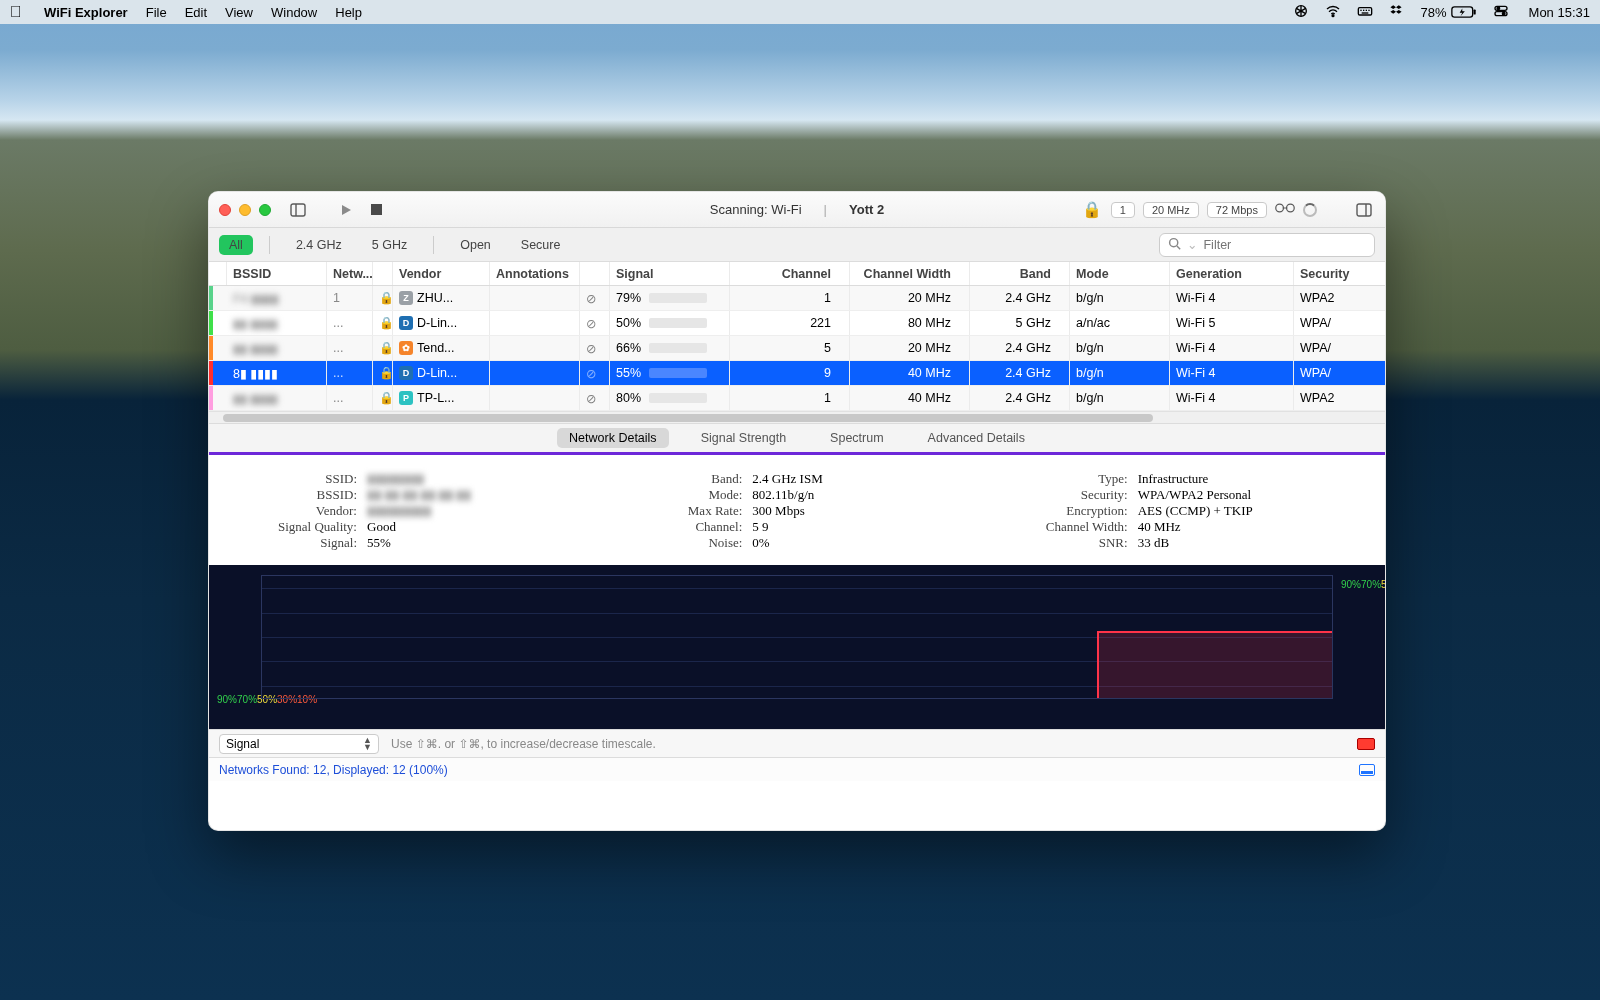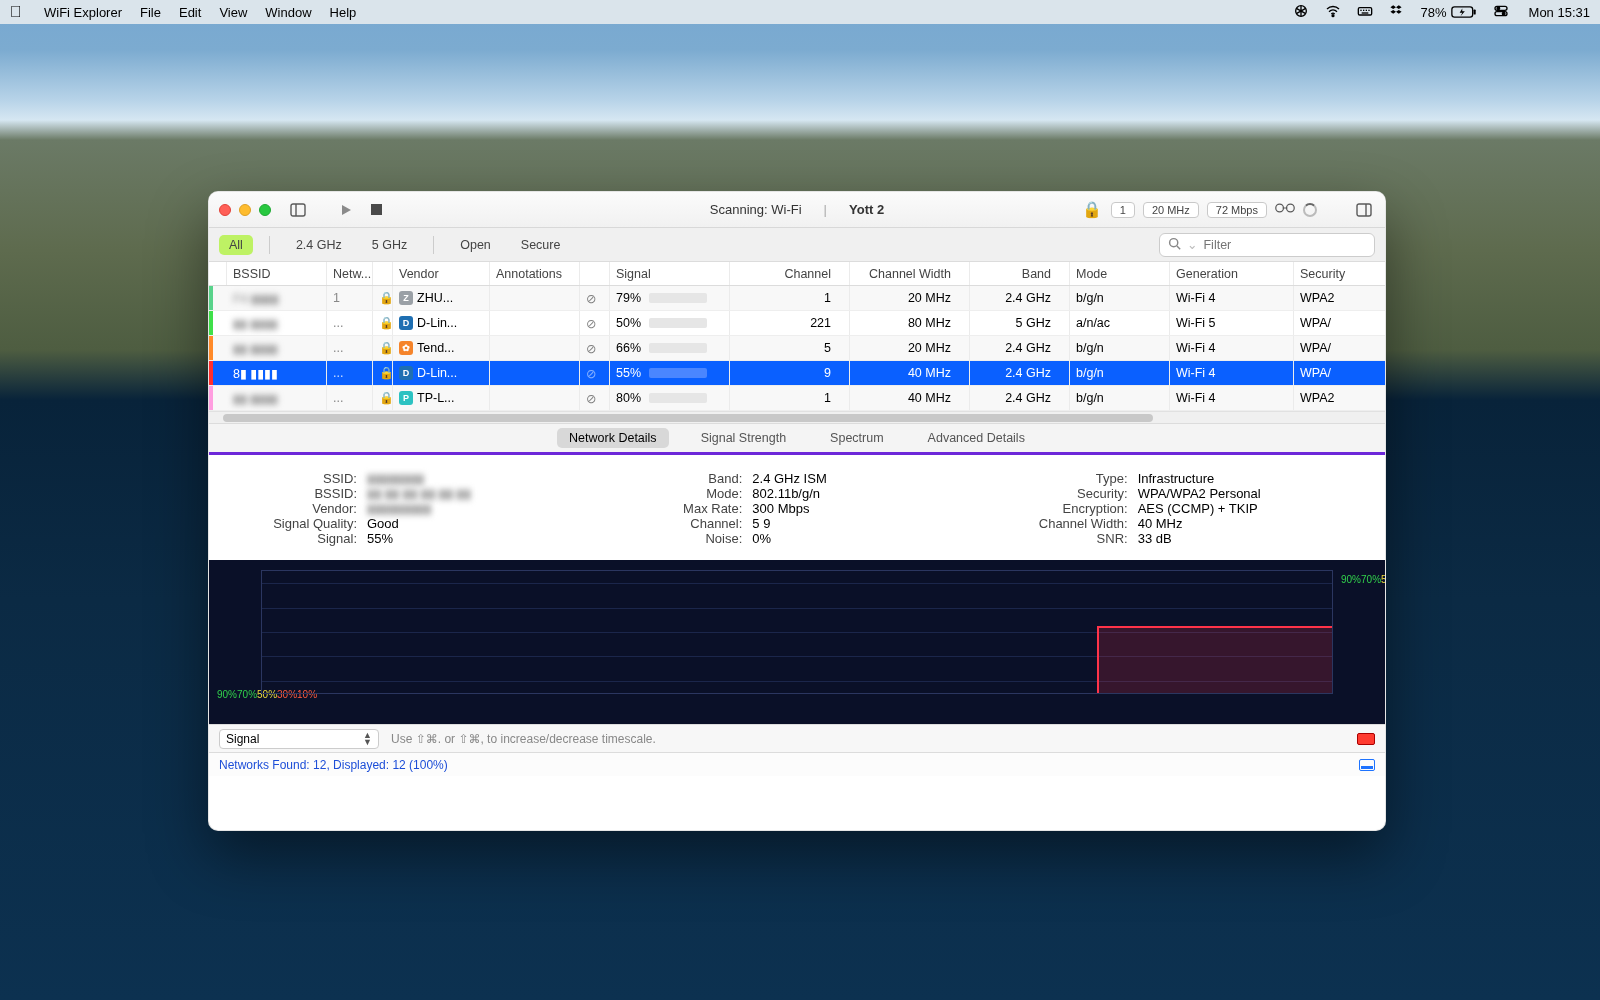--- a/index.html
+++ b/index.html
@@ -14,21 +14,21 @@
   .menubar {
     height: 24px; width: 100%;
     background: rgba(235,238,240,0.85);
     backdrop-filter: blur(6px);
     display:flex; align-items:center;
     font-size:13px; color:#000;
     padding: 0 10px;
   }
   .menubar .left { display:flex; align-items:center; gap:18px; }
   .menubar .left .apple { font-size:16px; margin-right:4px;}
-  .menubar .app-name { font-weight:400; }
+  .menubar .app-name { font-weight:700; }
   .menubar .spacer { flex:1; }
   .menubar .right { display:flex; align-items:center; gap:16px;justify-content:flex-end; }
   .menubar .right .clock { margin-left:4px;}
   .menubar .battery-wrap { display:flex; align-items:center; gap:4px;}
   .svg-icon { width:16px; height:16px; display:inline-block; }
 
   
   .window {
     position:absolute; left:208px; top:191px; width:1178px; height:640px;
     background:#fff; border-radius:10px; box-shadow:0 25px 60px rgba(0,0,0,0.45);
@@ -51,28 +51,28 @@
   .pill { border:1px solid #c9c9c9; background:#fff; border-radius:4px; padding:1px 8px; font-size:11px; color:#444; }
   .titlebar .right-icons { margin-left:auto; display:flex; align-items:center; gap:8px;}
   .spinner { width:14px; height:14px; border:2px solid #bbb; border-top-color:#666; border-radius:50%; animation:spin 1s linear infinite;}
   @keyframes spin{to{transform:rotate(360deg);}}
 
   .filterbar{
     height:34px; background:#f0f0f0; border-bottom:1px solid #dcdcdc;
     display:flex; align-items:center; padding:0 10px; gap:10px; font-size:12.5px; color:#444;
   }
   .seg { padding:3px 10px; border-radius:5px; cursor:default;}
-  .seg.active{ background:#bef264; }
+  .seg.active{ background:#22c55e; }
   .vline{ width:1px; height:18px; background:#ccc; margin:0 6px;}
   .searchbox { margin-left:auto; display:flex; align-items:center; border:1px solid #ccc; border-radius:6px; background:#fff; height:24px; width:216px; padding:0 8px; gap:6px; color:#888;}
   .searchbox input { border:none; outline:none; font-size:12.5px; flex:1; background:transparent;}
 
   
   .table { display:flex; flex-direction:column; font-size:12.5px; position:relative;}
-  .thead { display:grid; height:24px; border-bottom:1px solid #dcdcdc; background:#fff; color:#444; }
+  .thead { display:grid; height:24px; border-bottom:1px solid #dcdcdc; background:#fff; color:#444;font-weight:bold; }
   .thead div, .trow > div { display:flex; align-items:center; padding:0 6px; border-right:1px solid #ebebeb; overflow:hidden; white-space:nowrap; text-overflow:ellipsis;}
   .thead div:last-child, .trow > div:last-child { border-right:none;}
   .cols { grid-template-columns: 18px 100px 46px 20px 97px 90px 30px 120px 120px 120px 100px 100px 124px 90px; }
   .trow { display:grid; height:25px; border-bottom:1px solid #eee;}
   .trow:nth-child(odd){background:#f8f8f8;}
   .trow.selected{ background:#0a60ff !important; color:#fff;}
   .trow.selected .lock, .trow.selected .mut{color:#cde0ff;}
   .colorchip{ width:4px; height:100%; padding:0 !important; border:none !important;}
   .mut{color:#888;}
   .lock{color:#999; font-size:12px;}
@@ -84,21 +84,21 @@
   .vendor-ico{width:14px;height:14px;border-radius:3px;display:inline-flex;align-items:center;justify-content:center;font-size:9px;color:#fff;font-weight:700;margin-right:4px;}
   .right-align{justify-content:flex-end !important; padding-right:18px !important;}
   .hscroll{ height:12px; background:#f0f0f0; position:relative; border-top:1px solid #e1e1e1;}
   .hscroll .thumb{ position:absolute; left:14px; top:2px; height:8px; width:930px; background:#c8c8c8; border-radius:4px;}
 
   
   .detail-tabs{ height:32px; background:#f4f4f4; border-top:1px solid #dcdcdc; border-bottom:3px solid #6d28d9; display:flex; align-items:center; justify-content:center; gap:20px; font-size:12.5px; color:#555;}
   .detail-tabs .dtab{ padding:3px 12px; border-radius:5px;}
   .detail-tabs .dtab.active{ background:#d8d8d8; color:#000;}
 
-  .details{ display:grid; grid-template-columns: 1fr 1fr 1fr; padding:16px 30px 14px; gap:6px 40px; font-size:13px; background:#fff;}
+  .details{ display:grid; grid-template-columns: 1fr 1fr 1fr; padding:16px 30px 14px; gap:6px 40px; font-size:13px; background:#fff;font-family:Liberation Serif, serif;}
   .drow{ display:flex; gap:10px;}
   .drow .lab{ width:118px; text-align:right; color:#444;}
   .drow .val{ flex:1; text-align:left; }
   .blur{ filter:blur(3px); color:#888;}
 
   
   .chart{ height:164px; background:#0a1028; position:relative; font-size:10px;}
   .chart .plot{ position:absolute; left:52px; right:52px; top:10px; bottom:30px; border:1px solid #2b3660;}
   .chart .ylabel-l, .chart .ylabel-r{ position:absolute; width:44px; display:flex; justify-content:space-between; top:10px; bottom:20px; padding:4px 4px;}
   .chart .ylabel-l{ left:4px; align-items:flex-end;}

